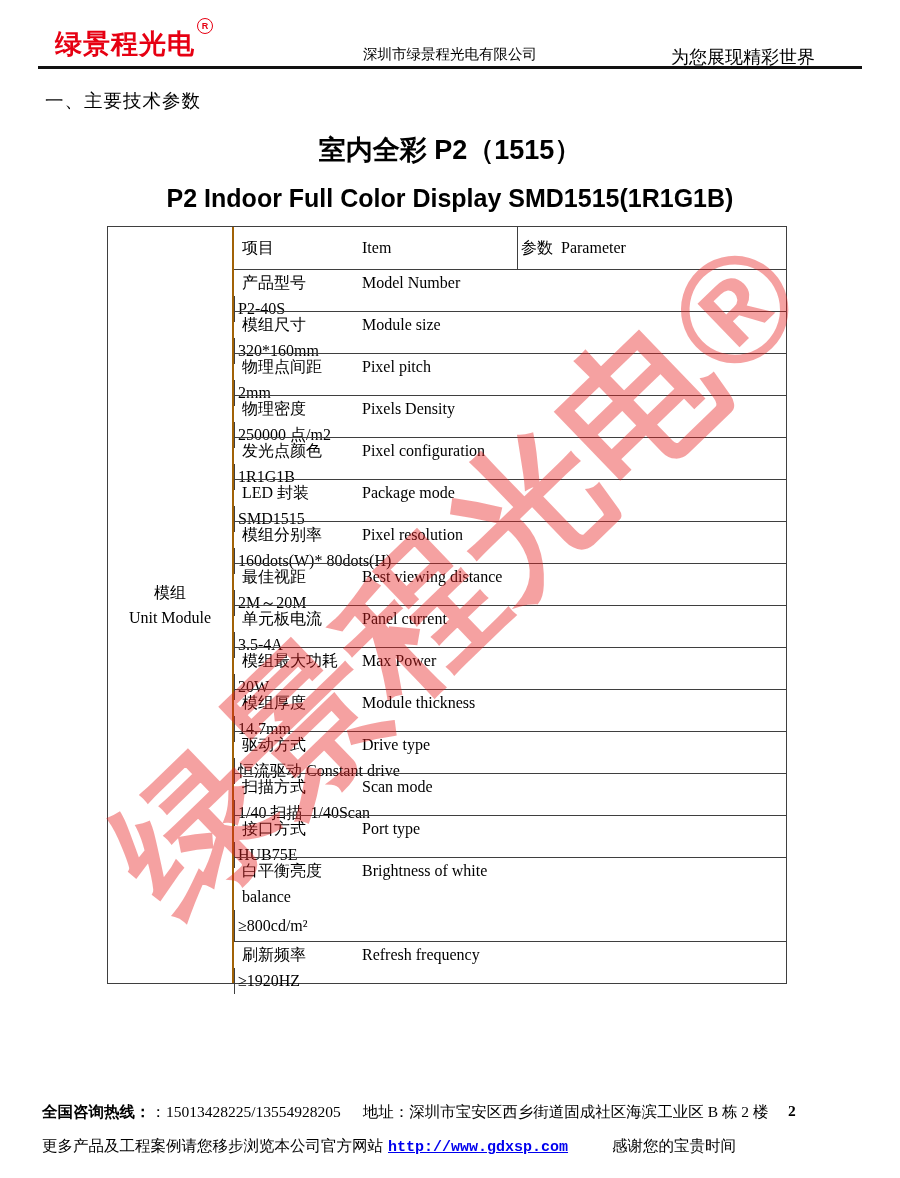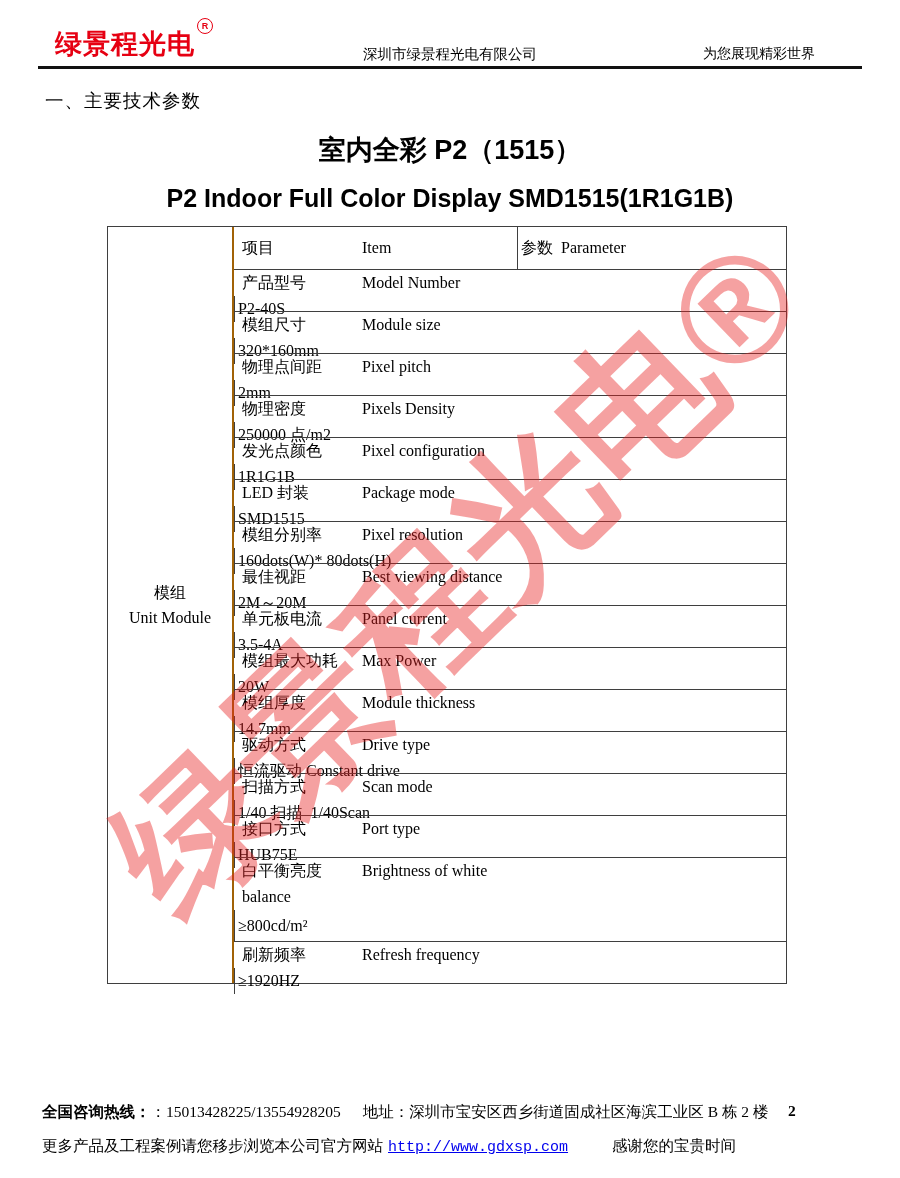--- a/index.html
+++ b/index.html
@@ -8,21 +8,21 @@
 
   
   .logo{position:absolute;left:55px;top:26px;white-space:nowrap;}
   .logo-text{font-family:"Liberation Sans","DejaVu Sans",sans-serif;font-weight:bold;
              font-size:27px;color:var(--accent);letter-spacing:1px;}
   .reg-circle{display:inline-block;width:14px;height:14px;border:1.5px solid var(--accent);
               border-radius:50%;color:var(--accent);font-family:"Liberation Sans",sans-serif;
               font-size:9px;font-weight:bold;line-height:14px;text-align:center;
               vertical-align:top;position:relative;top:-8px;margin-left:2px;}
   .company{position:absolute;left:0;width:900px;text-align:center;top:45px;font-size:14.5px;}
-  .slogan{position:absolute;right:85px;top:45px;font-size:14px;}
+  .slogan{position:absolute;right:85px;top:45px;font-size:18px;}
   .rule{position:absolute;left:38px;right:38px;top:66px;height:2.5px;background:#111;}
 
   .section-heading{position:absolute;left:45px;top:88px;font-size:18.5px;letter-spacing:1px;}
   .title-cn{position:absolute;left:0;width:900px;text-align:center;top:132px;font-size:27px;
             font-weight:bold;font-family:"Liberation Sans","DejaVu Sans",sans-serif;}
   .title-en{position:absolute;left:0;width:900px;text-align:center;top:184px;font-size:25px;
             font-weight:bold;font-family:"Liberation Sans","DejaVu Sans",sans-serif;}
 
   
   .spec-table{position:absolute;left:107px;top:226px;width:680px;display:flex;
@@ -53,21 +53,21 @@
   
   .f-line1{position:absolute;left:42px;top:1102px;width:816px;font-size:15.5px;
            white-space:nowrap;}
   .f-line1 .bold{font-weight:bold;}
   .addr{margin-left:22px;}
   .pagenum{position:absolute;left:746px;top:0;font-weight:bold;}
   .f-line2{position:absolute;left:42px;top:1136px;width:816px;font-size:15.5px;
            white-space:nowrap;}
   .url{color:var(--link);text-decoration:underline;
        font-family:"Liberation Mono","DejaVu Sans Mono",monospace;font-size:15px;
-       margin-left:5px;cursor:pointer;}
+       margin-left:5px;cursor:pointer;font-weight:bold;}
   .thanks{margin-left:44px;}
 </style>
 </head>
 <body>
 
 <div class="page">
 
   <div class="logo">
     <span class="logo-text">绿景程光电</span><span class="reg-circle">R</span>
   </div>

